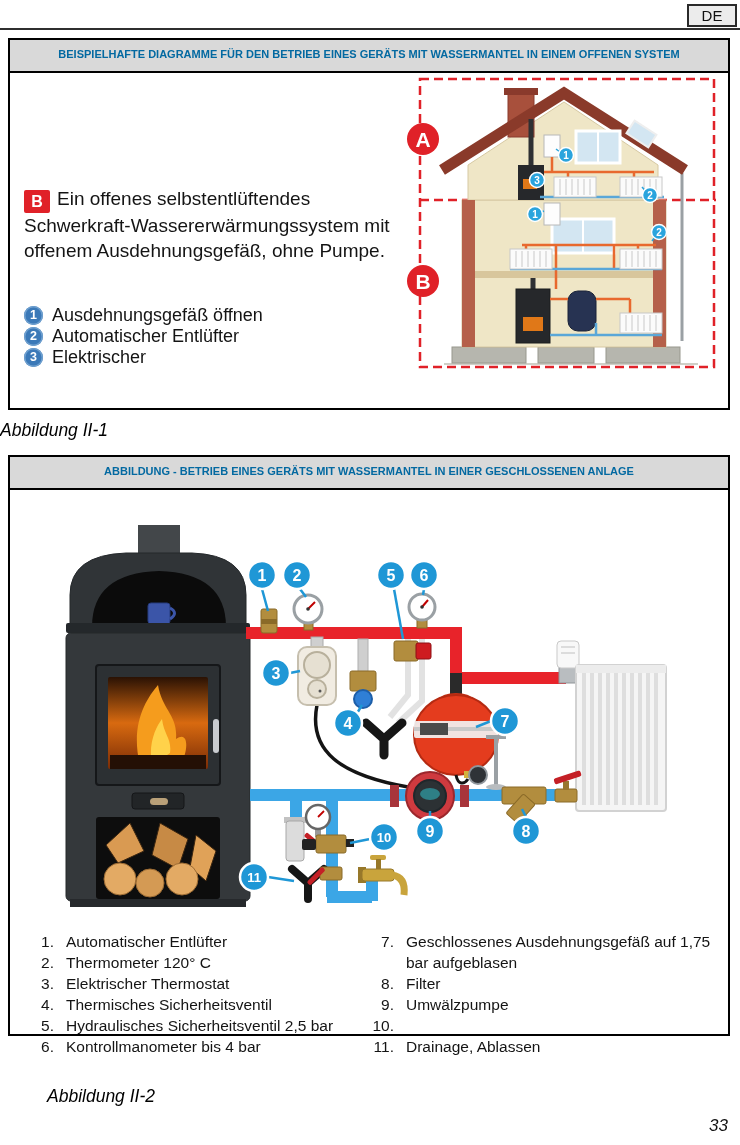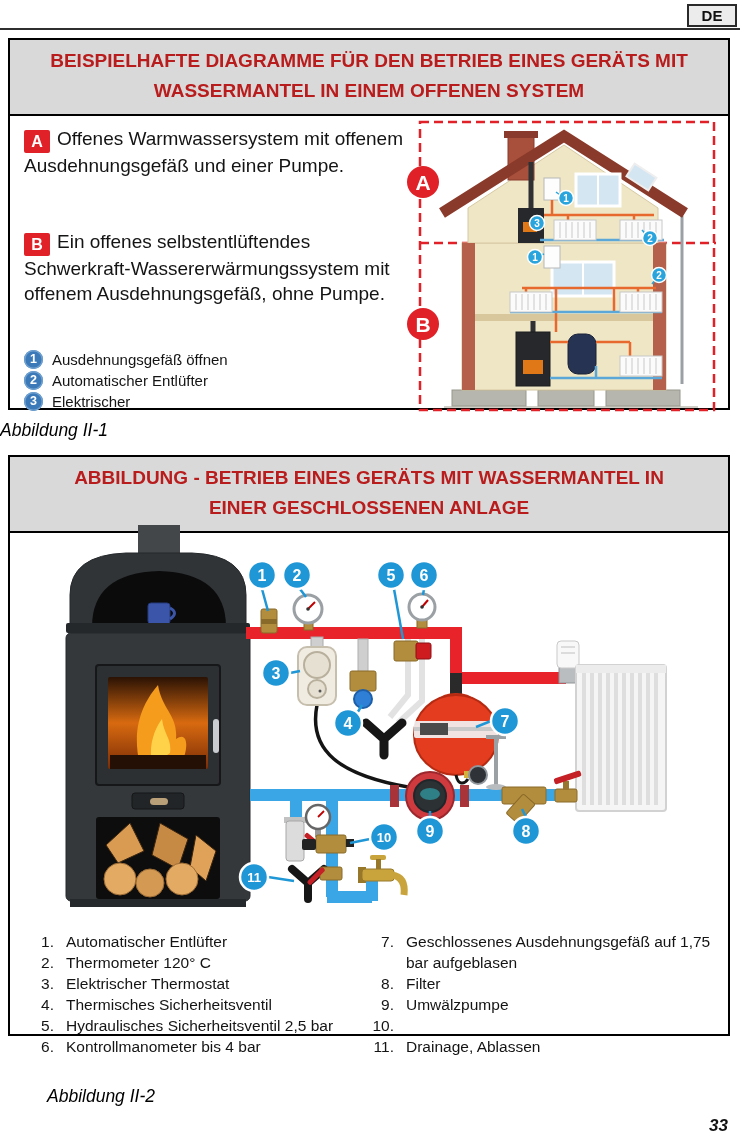--- a/index.html
+++ b/index.html
@@ -1,69 +1,68 @@
 <!DOCTYPE html>
 <html><head>
 <meta charset="utf-8">
 <style>
   html,body{margin:0;padding:0;background:#fff;}
   body{width:740px;height:1145px;position:relative;font-family:"Liberation Sans",sans-serif;color:#111;overflow:hidden;}
   svg text{font-family:"Liberation Sans",sans-serif;}
 
   .de-tab{position:absolute;top:4px;right:3px;width:50px;height:23px;border:2px solid #2a2a2a;background:#ececec;
-    display:flex;align-items:center;justify-content:center;font-size:15px;font-weight:700;color:#111;box-sizing:border-box;}
+    display:flex;align-items:center;justify-content:center;font-size:15px;font-weight:400;color:#111;box-sizing:border-box;}
   .top-rule{position:absolute;top:28px;left:0;width:740px;border-top:2px solid #2f2f2f;}
 
   .doc-box{position:absolute;left:8px;width:722px;border:2px solid #000;box-sizing:border-box;background:#fff;}
   .box1{top:38px;height:372px;}
   .box2{top:455px;height:581px;}
   .box-header{background:#d9d9d9;border-bottom:2px solid #000;text-align:center;
-    font-weight:bold;font-size:19px;line-height:1.6;padding:6px 40px 7px;color:#b91c1c;}
+    font-weight:bold;font-size:11px;line-height:1.6;padding:6px 40px 7px;color:#0369a1;}
 
   .box1-content{position:relative;height:306px;}
   .para{position:absolute;left:14px;width:386px;font-size:19px;line-height:25px;color:#141414;}
   .para-a{top:10px;}
   .para-b{top:113px;}
   .ab-badge{display:inline-block;width:26px;height:23px;background:#e02128;color:#fff;font-weight:bold;
     font-size:16px;line-height:23px;text-align:center;border-radius:2px;margin-right:7px;vertical-align:-2px;}
   .fig1-legend{position:absolute;left:14px;top:233px;}
   .fig1-legend-row{display:flex;align-items:center;height:20.5px;margin-bottom:0.5px;}
   .num-circle{display:inline-block;width:19px;height:19px;border-radius:50%;background:#3b79b8;
     box-shadow:inset 0 0 0 1.5px #6fa0cf;color:#fff;font-weight:bold;font-size:12.5px;line-height:19px;
     text-align:center;margin-right:9px;flex:0 0 19px;}
-  .fig1-legend-text{font-size:15px;color:#141414;}
+  .fig1-legend-text{font-size:18px;color:#141414;}
   .house-wrap{position:absolute;right:0px;top:0px;width:322px;height:300px;}
 
   .caption{position:absolute;left:0;width:740px;font-style:italic;font-size:17.5px;color:#000;}
   .caption1{top:420px;}
   .caption2{top:1086px;margin-left:47px;}
 
   .fig2-illustration{position:absolute;left:0px;top:66px;width:720px;height:402px;}
   .fig2-legend{position:absolute;top:474px;left:0;width:718px;display:flex;}
   .legend-col{font-size:15.5px;line-height:21px;color:#141414;}
   .legend-col-left{width:330px;margin-left:16px;}
   .legend-col-right{width:365px;margin-left:6px;}
   .legend-row{display:flex;}
   .legend-num{flex:0 0 28px;text-align:right;padding-right:12px;}
   .legend-num-r{flex:0 0 32px;}
   .legend-text{flex:1;}
 
-  .page-number{position:absolute;top:1116px;right:12px;font-size:17px;font-style:italic;font-weight:bold;color:#111;}
+  .page-number{position:absolute;top:1116px;right:12px;font-size:17px;font-style:italic;font-weight:normal;color:#111;}
 </style>
 </head>
 <body>
 
 <div class="de-tab">DE</div>
 <div class="top-rule"></div>
 
 <div class="doc-box box1">
   <div class="box-header">BEISPIELHAFTE DIAGRAMME FÜR DEN BETRIEB EINES GERÄTS MIT WASSERMANTEL IN EINEM OFFENEN SYSTEM</div>
   <div class="box1-content">
 
-    <div class="para para-a"><span class="ab-badge">A</span><span>Offenes Warmwassersystem mit offenem Ausdehnungsgefäß und einer Pumpe.</span></div>
 
     <div class="para para-b"><span class="ab-badge">B</span><span>Ein offenes selbstentlüftendes Schwerkraft-Wassererwärmungssystem mit offenem Ausdehnungsgefäß, ohne Pumpe.</span></div>
 
     <div class="fig1-legend">
       <div class="fig1-legend-row">
         <span class="num-circle">1</span>
         <span class="fig1-legend-text">Ausdehnungsgefäß öffnen</span>
       </div>
       <div class="fig1-legend-row">
         <span class="num-circle">2</span>

